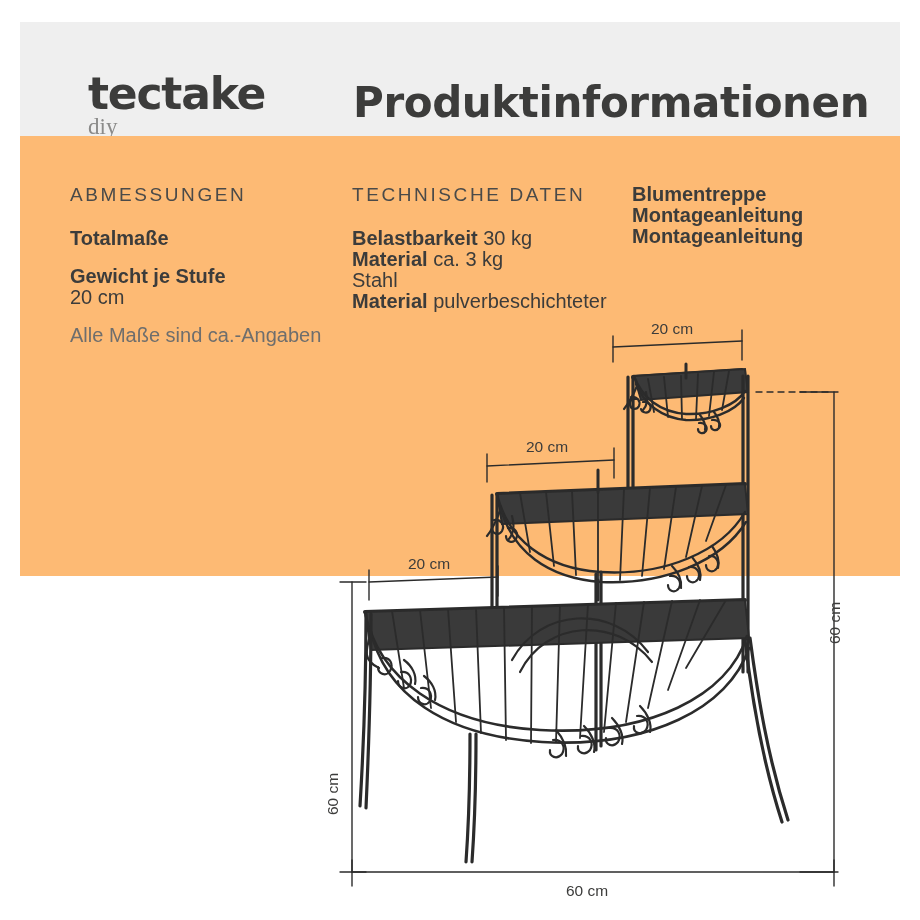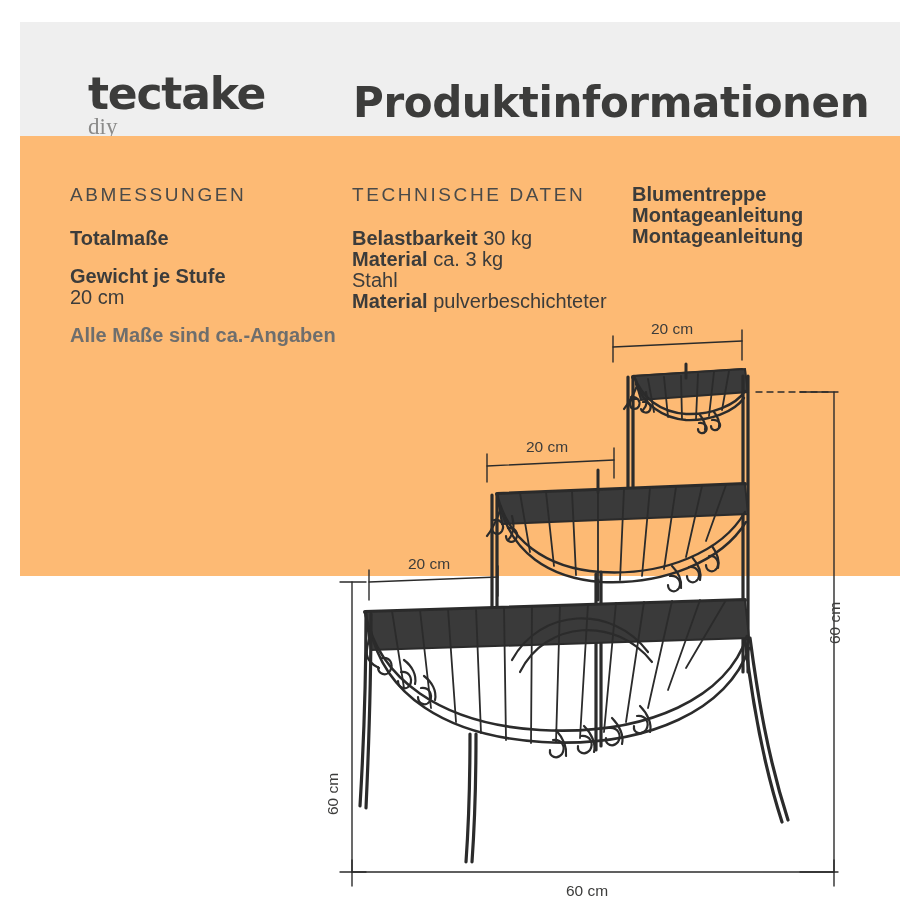--- a/index.html
+++ b/index.html
@@ -85,21 +85,21 @@
   .col-2 { left: 332px; top: 48px; width: 275px; }
   .col-3 { left: 612px; top: 48px; width: 260px; }
 
   .line {
     font-size: 20px;
     line-height: 21px;
     color: #3c3c3b;
   }
   .b { font-weight: bold; }
   .spacer { height: 17px; }
-  .muted { color: #6e6e6d; font-weight: bold; }
+  .muted { color: #6e6e6d; }
 
   
   #drawing {
     position: absolute;
     left: 0;
     top: 0;
     width: 920px;
     height: 920px;
   }
   .dim-label {

